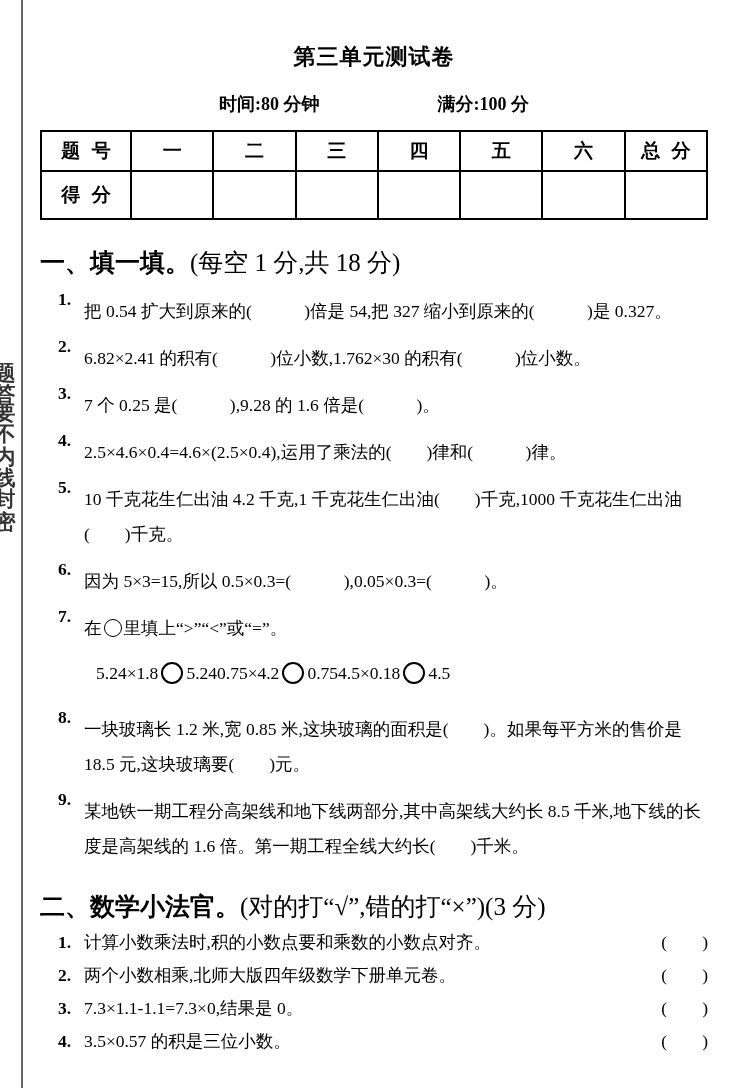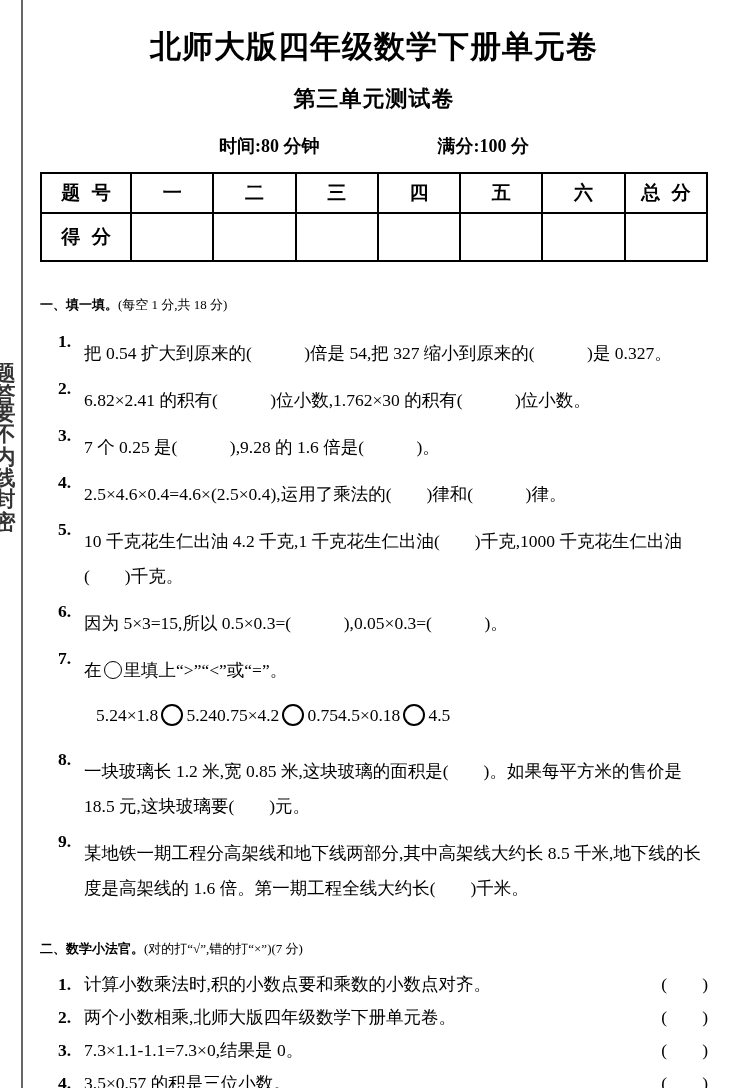--- a/index.html
+++ b/index.html
@@ -73,21 +73,21 @@
     border: 2px solid #000;
     text-align: center;
     font-size: 19px;
     font-weight: bold;
     font-family: Liberation Mono, monospace;
   }
   table.score-table tr.r1 td { height: 36px; }
   table.score-table tr.r2 td { height: 44px; }
   .section { margin-top: 26px; }
   .sec-head {
-    font-size: 13px;
+    font-size: 25px;
     line-height: 26px;
     margin-bottom: 6px;
     margin-top: 30px;
   }
   .sec-head .b { font-weight: bold; }
   .q {
     display: flex;
     align-items: flex-start;
     margin-left: 18px;
     font-size: 17.5px;
@@ -127,21 +127,20 @@
   }
 </style>
 </head>
 <body>
 
 <div class="page">
 
   <div class="seal-line"></div>
   <div class="seal-text">题答要不内线封密</div>
 
-  <h1 class="title">北师大版四年级数学下册单元卷</h1>
   <h2 class="subtitle">第三单元测试卷</h2>
 
   <div class="meta">
     <span>时间:80 分钟</span>
     <span>满分:100 分</span>
   </div>
 
   <table class="score-table">
     <colgroup>
         <col style="width:90px">
@@ -241,21 +240,21 @@
     </div>
 
     <div class="q">
       <span class="num">9.</span>
       <span class="qt">某地铁一期工程分高架线和地下线两部分,其中高架线大约长 8.5 千米,地下线的长度是高架线的 1.6 倍。第一期工程全线大约长(　　)千米。</span>
     </div>
   </div>
 
   <div class="section" style="margin-top:16px;">
     <div class="sec-head">
-      <span class="b">二、数学小法官。</span><span>(对的打“√”,错的打“×”)(7 分)</span>
+      <span class="b">二、数学小法官。</span><span>(对的打“√”,错的打“×”)(3 分)</span>
     </div>
 
     <div class="q judge">
       <span class="num">1.</span>
       <span>计算小数乘法时,积的小数点要和乘数的小数点对齐。</span>
       <span class="ans">(　　)</span>
     </div>
 
     <div class="q judge">
       <span class="num">2.</span>

